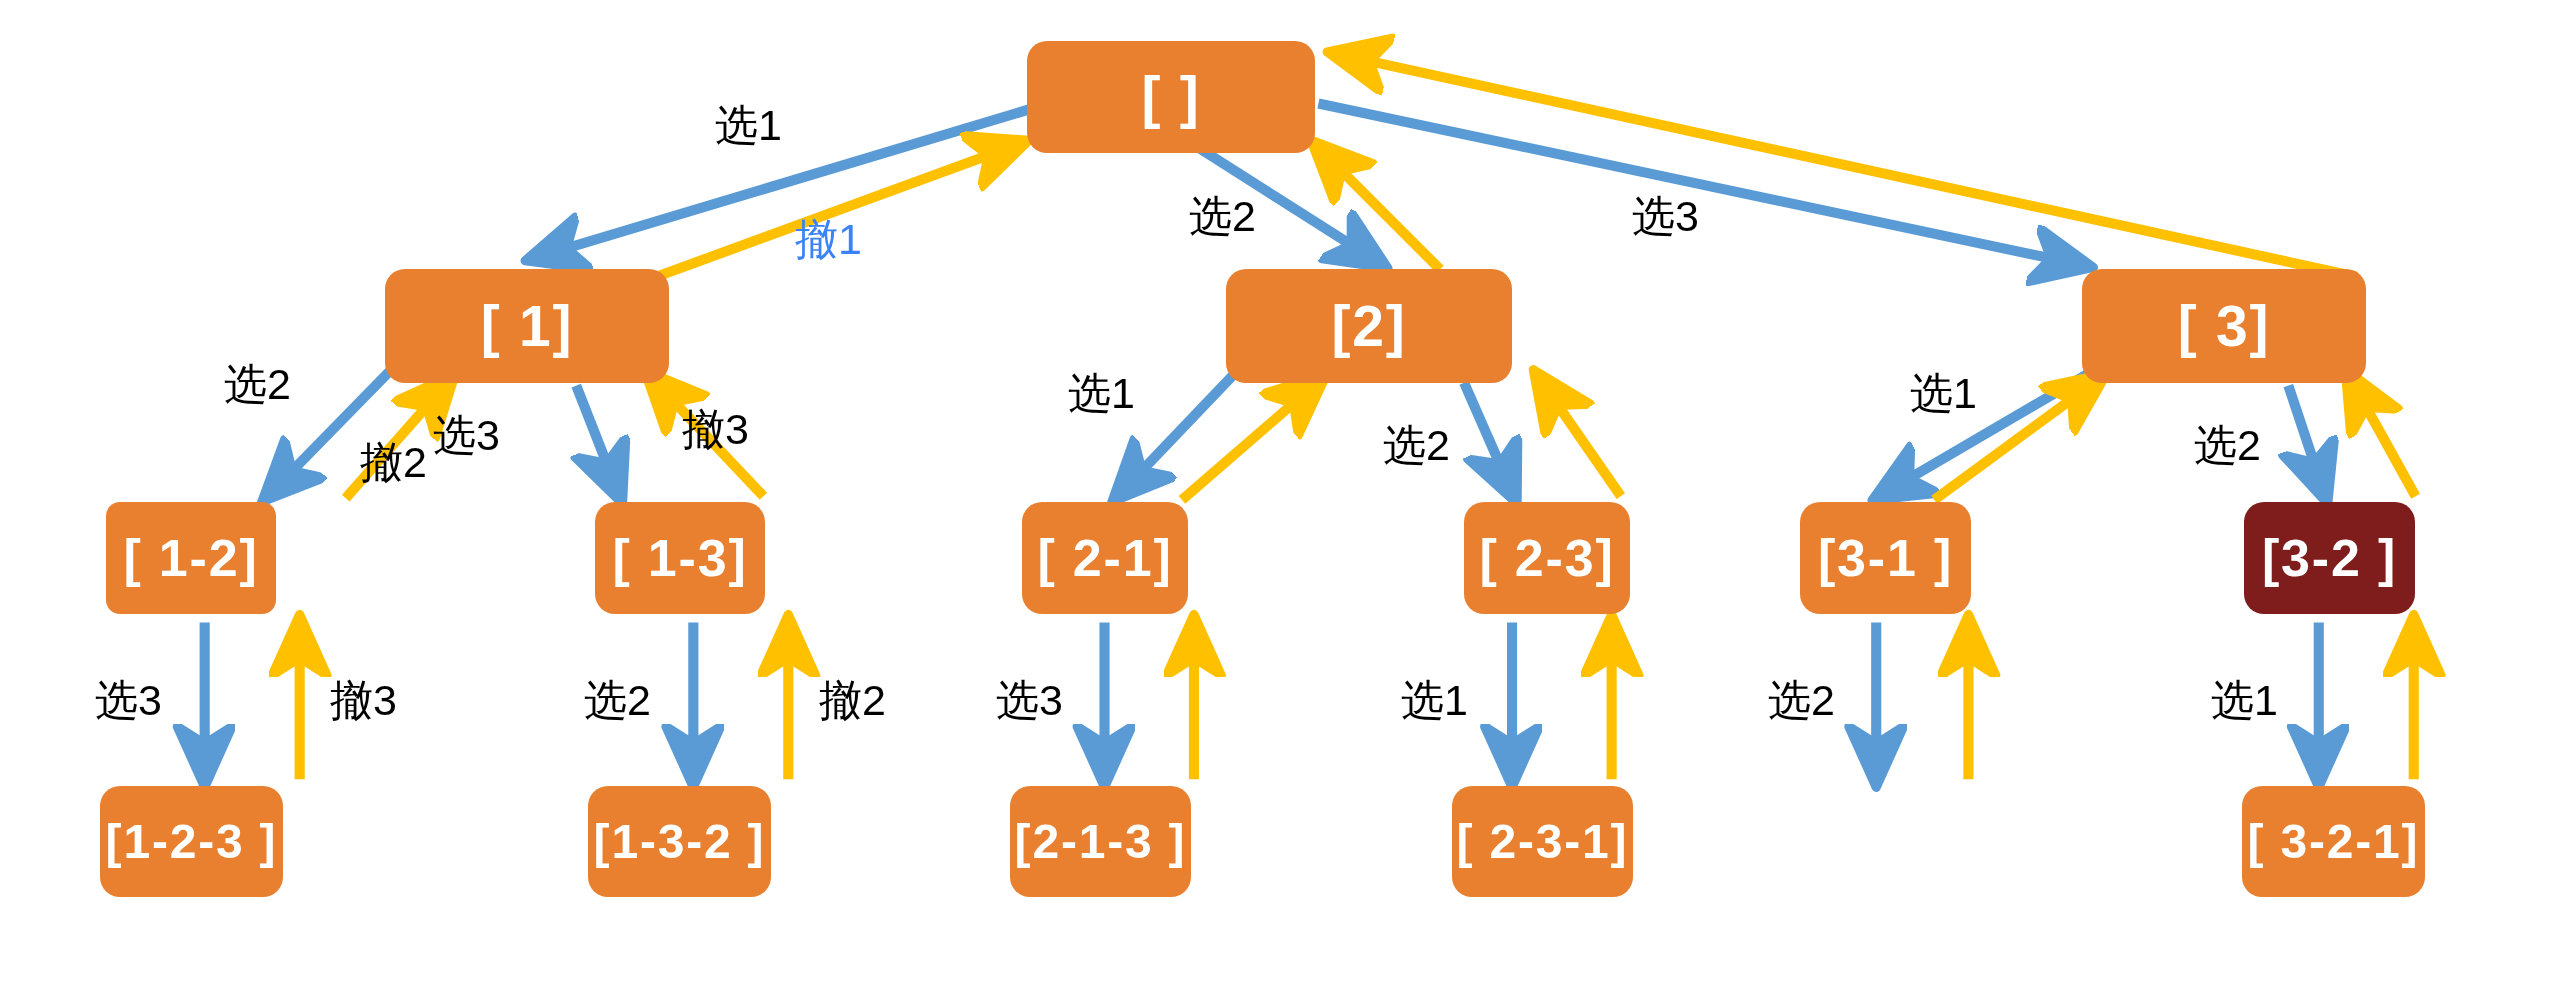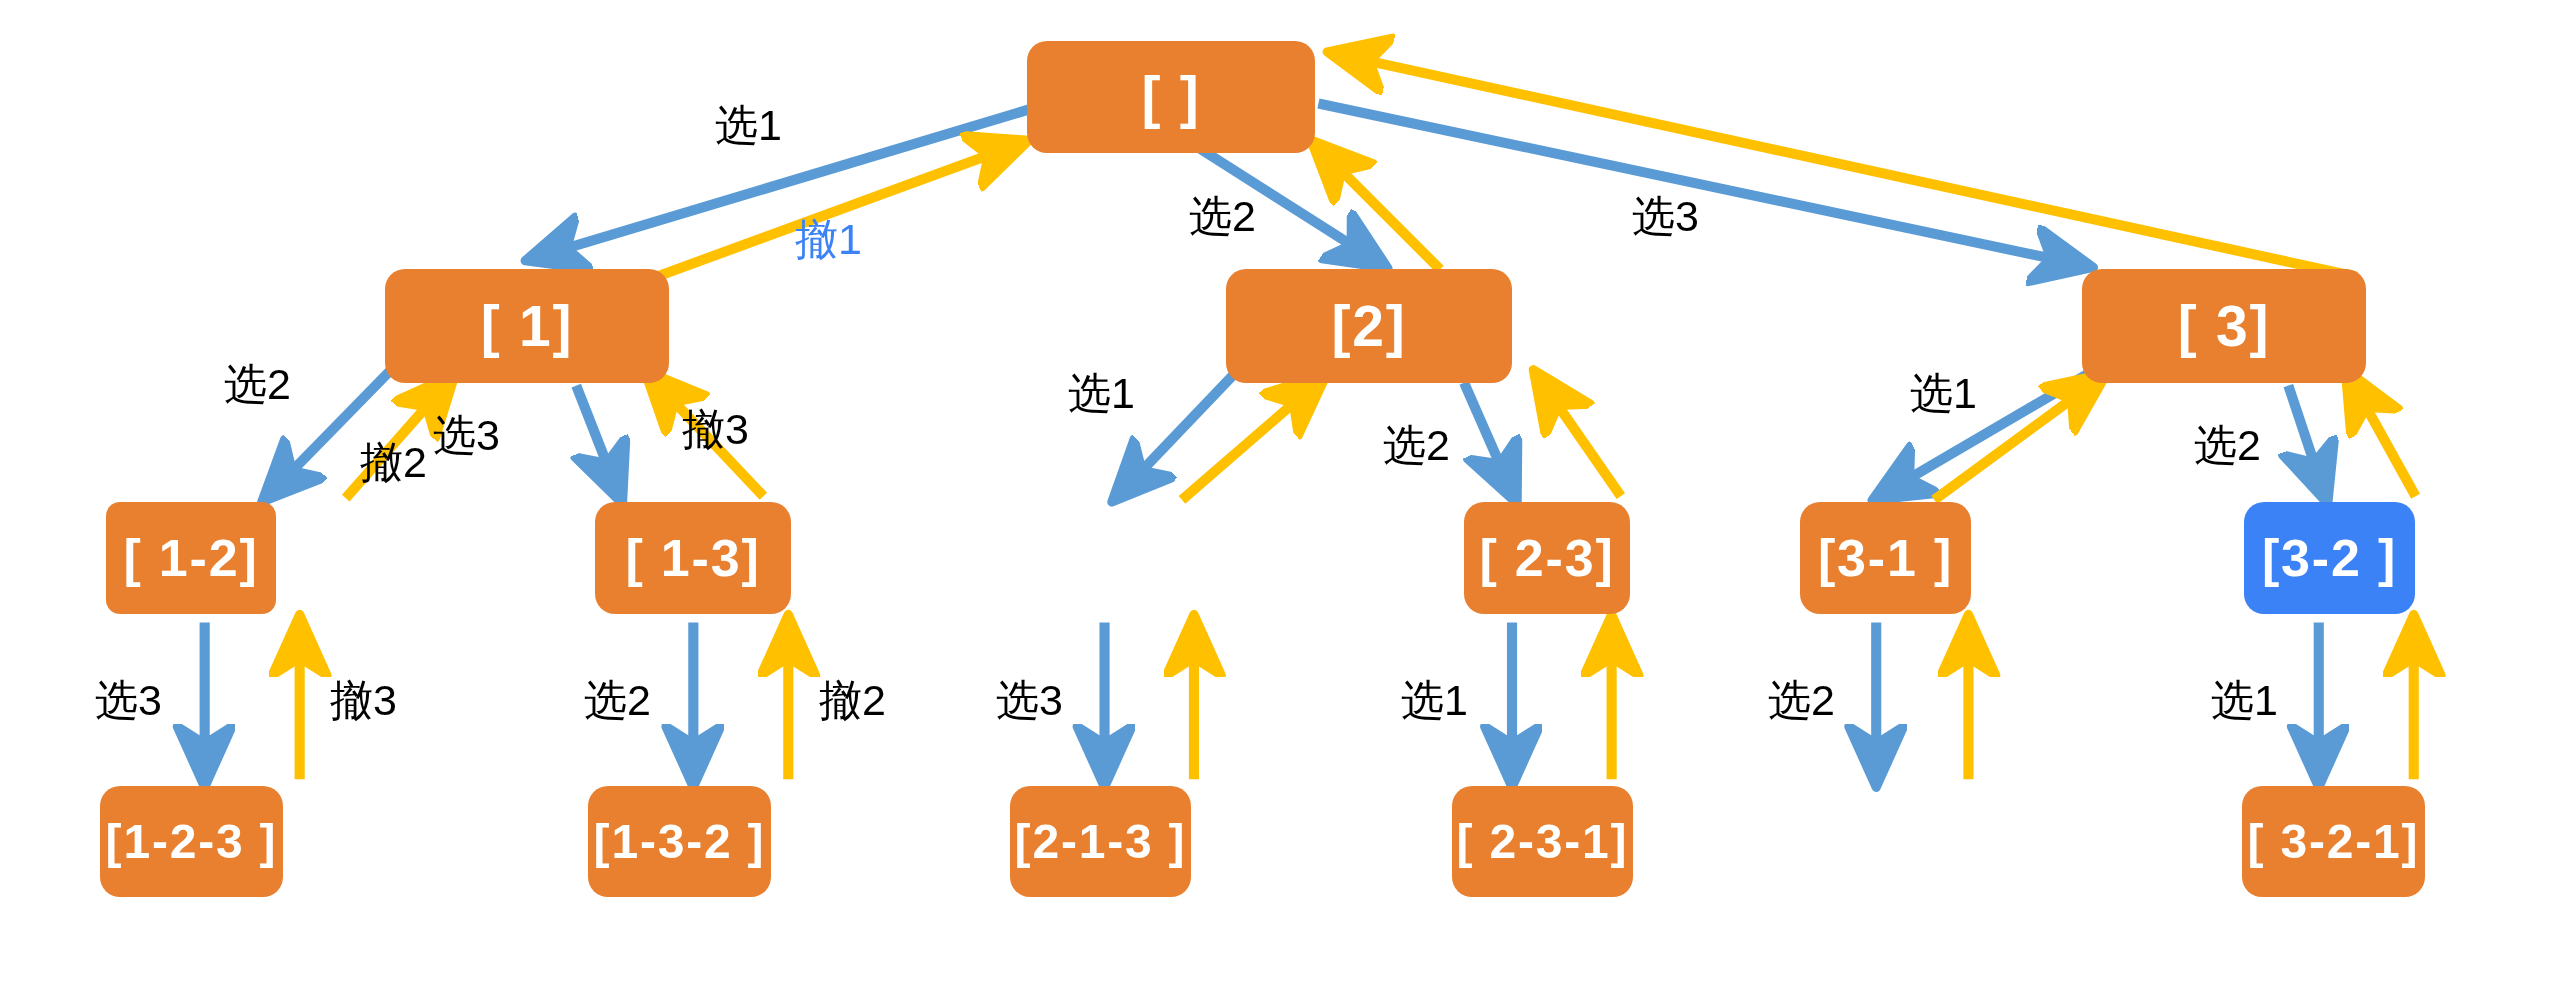--- a/index.html
+++ b/index.html
@@ -96,23 +96,24 @@
     <div class="elabel" style="left: 1401px; top: 679px; color: rgb(0, 0, 0);">选1</div>
     <div class="elabel" style="left: 1910px; top: 372px; color: rgb(0, 0, 0);">选1</div>
     <div class="elabel" style="left: 2194px; top: 424px; color: rgb(0, 0, 0);">选2</div>
     <div class="elabel" style="left: 1768px; top: 679px; color: rgb(0, 0, 0);">选2</div>
     <div class="elabel" style="left: 2211px; top: 679px; color: rgb(0, 0, 0);">选1</div>
     <div class="node lv0" style="left: 1027px; top: 41px; width: 288px; height: 112px; background: rgb(232, 128, 47); color: rgb(255, 255, 255);"><span>[ ]</span></div>
     <div class="node lv1" style="left: 385px; top: 269px; width: 284px; height: 114px; background: rgb(232, 128, 47); color: rgb(255, 255, 255);"><span>[ 1]</span></div>
     <div class="node lv1" style="left: 1226px; top: 269px; width: 286px; height: 114px; background: rgb(232, 128, 47); color: rgb(255, 255, 255);"><span>[2]</span></div>
     <div class="node lv1" style="left: 2082px; top: 269px; width: 284px; height: 114px; background: rgb(232, 128, 47); color: rgb(255, 255, 255);"><span>[ 3]</span></div>
     <div class="node lv2" style="left: 106px; top: 502px; width: 170px; height: 112px; background: rgb(232, 128, 47); color: rgb(255, 255, 255); border-radius: 14px;"><span>[ 1-2]</span></div>
-    <div class="node lv2" style="left: 595px; top: 502px; width: 196px; height: 112px; background: rgb(232, 128, 47); color: rgb(255, 255, 255);"><span>[ 1-3]</span></div>
+    <div class="node lv2" style="left: 595px; top: 502px; width: 170px; height: 112px; background: rgb(232, 128, 47); color: rgb(255, 255, 255);"><span>[ 1-3]</span></div>
+    <div class="node lv2" style="left: 1022px; top: 502px; width: 166px; height: 112px; background: rgb(232, 128, 47); color: rgb(255, 255, 255);"><span>[ 2-1]</span></div>
     <div class="node lv2" style="left: 1464px; top: 502px; width: 166px; height: 112px; background: rgb(232, 128, 47); color: rgb(255, 255, 255);"><span>[ 2-3]</span></div>
     <div class="node lv2" style="left: 1800px; top: 502px; width: 171px; height: 112px; background: rgb(232, 128, 47); color: rgb(255, 255, 255);"><span>[3-1 ]</span></div>
-    <div class="node lv2" style="left: 2244px; top: 502px; width: 171px; height: 112px; background: #3b82f6; color: rgb(255, 255, 255);"><span>[3-2 ]</span></div>
+    <div class="node lv2" style="left: 2244px; top: 502px; width: 171px; height: 112px; background: #7f1d1d; color: rgb(255, 255, 255);"><span>[3-2 ]</span></div>
     <div class="node lv3" style="left: 100px; top: 786px; width: 183px; height: 111px; background: rgb(232, 128, 47); color: rgb(255, 255, 255);"><span>[1-2-3 ]</span></div>
     <div class="node lv3" style="left: 588px; top: 786px; width: 183px; height: 111px; background: rgb(232, 128, 47); color: rgb(255, 255, 255);"><span>[1-3-2 ]</span></div>
     <div class="node lv3" style="left: 1010px; top: 786px; width: 181px; height: 111px; background: rgb(232, 128, 47); color: rgb(255, 255, 255);"><span>[2-1-3 ]</span></div>
     <div class="node lv3" style="left: 1452px; top: 786px; width: 181px; height: 111px; background: rgb(232, 128, 47); color: rgb(255, 255, 255);"><span>[ 2-3-1]</span></div>
     <div class="node lv3" style="left: 2242px; top: 786px; width: 183px; height: 111px; background: rgb(232, 128, 47); color: rgb(255, 255, 255);"><span>[ 3-2-1]</span></div>
   </div>
 
 
 </body></html>

